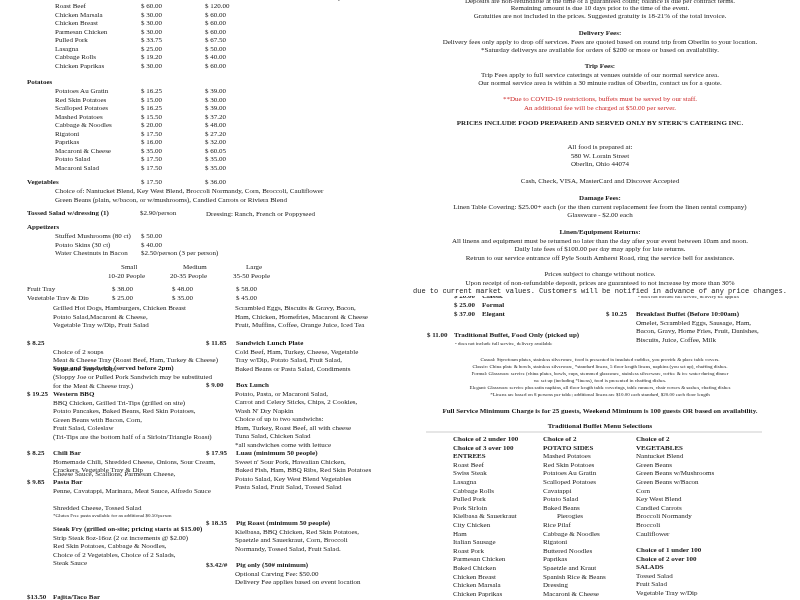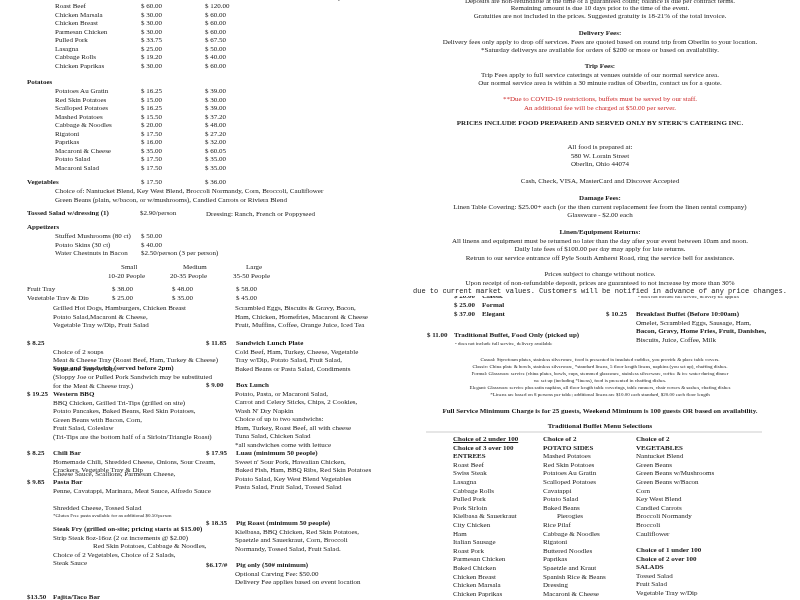--- a/index.html
+++ b/index.html
@@ -101,21 +101,21 @@
 <div class="abs f7 b" style="left:454px;top:310px;">$ 37.00</div>
 <div class="abs f7 b" style="left:482px;top:310px;">Elegant</div>
 
 <div class="abs f7 b" style="left:427px;top:331px;">$ 11.00</div>
 <div class="abs f7 b" style="left:454px;top:331px;">Traditional Buffet, Food Only (picked up)</div>
 <div class="abs f5" style="left:455px;top:341px;">- does not include full service, delivery available</div>
 
 <div class="abs f7 b" style="left:606px;top:310px;">$   10.25</div>
 <div class="abs f7 b" style="left:636px;top:310px;">Breakfast Buffet (Before 10:00am)</div>
 <div class="abs f7" style="left:636px;top:318.5px;">Omelet, Scrambled Eggs, Sausage, Ham,</div>
-<div class="abs f7" style="left:636px;top:327px;font-weight:bold;">Bacon, Gravy, Home Fries, Fruit, Danishes,</div>
+<div class="abs f7" style="left:636px;top:327px;">Bacon, Gravy, Home Fries, Fruit, Danishes,</div>
 <div class="abs f7" style="left:636px;top:335.5px;">Biscuits, Juice, Coffee, Milk</div>
 
 <div class="abs center f5" style="left:400px;width:400px;top:357px;">Casual: Styrofoam plates, stainless silverware, food is presented in insulated caddies, you provide &amp; place table covers.</div>
 <div class="abs center f5" style="left:400px;width:400px;top:364px;">Classic: China plate &amp; bowls, stainless silverware, *standard linens, 5 floor length linens, napkins (you set up), chaffing dishes.</div>
 <div class="abs center f5" style="left:400px;width:400px;top:371px;">Formal: Glassware service (china plates, bowls, cups, stemmed glassware, stainless silverware, coffee &amp; ice water during dinner</div>
 <div class="abs center f5" style="left:400px;width:400px;top:378px;">we set up (including *linens), food is presented in chaffing dishes.</div>
 <div class="abs center f5" style="left:400px;width:400px;top:385px;">Elegant: Glassware service plus satin napkins, all floor length table coverings, table runners, chair covers &amp; sashes, chafing dishes</div>
 <div class="abs center f5" style="left:400px;width:400px;top:392px;">*Linens are based on 8 persons per table; additional linens are $10.00 each standard, $20.00 each floor length</div>
 
 <div class="abs center f7 b" style="left:400px;width:400px;top:407px;">Full Service Minimum Charge is for 25 guests, Weekend Miminum is 100 guests OR based on availability.</div>
@@ -216,21 +216,21 @@
 <div class="abs f7" style="left: 53px; top: 466px;">Crackers, Vegetable Tray &amp; Dip</div>
 <div class="abs f7 b" style="left: 27px; top: 478px;">$   9.85</div>
 <div class="abs f7 b" style="left: 53px; top: 478px;">Pasta Bar</div>
 <div class="abs f7" style="left: 53px; top: 486.5px;">Penne, Cavatappi, Marinara, Meat Sauce, Alfredo Sauce</div>
 <div class="abs f7" style="left: 53px; top: 470px; text-align: center;">Cheese Sauce, Scallions, Parmesan Cheese,</div>
 <div class="abs f7" style="left: 53px; top: 503.5px;">Shredded Cheese, Tossed Salad</div>
 <div class="abs f5" style="left: 53px; top: 513px;">*Gluten Free pasta available for an additional $0.50/person</div>
 <div class="abs f7 b" style="left: 27px; top: 525px;"></div>
 <div class="abs f7 b" style="left: 53px; top: 525px;">Steak Fry (grilled on-site; pricing starts at $15.00)</div>
 <div class="abs f7" style="left: 53px; top: 533.5px;">Strip Steak 8oz-16oz (2 oz increments @ $2.00)</div>
-<div class="abs f7" style="left: 53px; top: 542px; margin-left: 40px;">Red Skin Potatoes, Cabbage &amp; Noodles,</div>
+<div class="abs f7" style="left: 53px; top: 542px;">Red Skin Potatoes, Cabbage &amp; Noodles,</div>
 <div class="abs f7" style="left: 53px; top: 550.5px;">Choice of 2 Vegetables, Choice of 2 Salads,</div>
 <div class="abs f7" style="left: 53px; top: 559px;">Steak Sauce</div>
 <div class="abs f7 b" style="left: 27px; top: 593px;">$13.50</div>
 <div class="abs f7 b" style="left: 53px; top: 593px;">Fajita/Taco Bar</div>
 <div class="abs f7" style="left: 235px; top: 304px;">Scrambled Eggs, Biscuits &amp; Gravy, Bacon,</div>
 <div class="abs f7" style="left: 235px; top: 312.5px;">Ham, Chicken, Homefries, Macaroni &amp; Cheese</div>
 <div class="abs f7" style="left: 235px; top: 321px;">Fruit, Muffins, Coffee, Orange Juice, Iced Tea</div>
 <div class="abs f7 b" style="left: 206px; top: 339px;">$  11.85</div>
 <div class="abs f7 b" style="left: 236px; top: 339px;">Sandwich Lunch Plate</div>
 <div class="abs f7" style="left: 235px; top: 347.5px;">Cold Beef, Ham, Turkey, Cheese, Vegetable</div>
@@ -249,25 +249,25 @@
 <div class="abs f7 b" style="left: 236px; top: 449px;">Luau (minimum 50 people)</div>
 <div class="abs f7" style="left: 235px; top: 457.5px;">Sweet n' Sour Pork, Hawaiian Chicken,</div>
 <div class="abs f7" style="left: 235px; top: 466px;">Baked Fish, Ham, BBQ Ribs, Red Skin Potatoes</div>
 <div class="abs f7" style="left: 235px; top: 474.5px;">Potato Salad, Key West Blend Vegetables</div>
 <div class="abs f7" style="left: 235px; top: 483px;">Pasta Salad, Fruit Salad, Tossed Salad</div>
 <div class="abs f7 b" style="left: 206px; top: 519px;">$  18.35</div>
 <div class="abs f7 b" style="left: 236px; top: 519px;">Pig Roast (minimum 50 people)</div>
 <div class="abs f7" style="left: 235px; top: 527.5px;">Kielbasa, BBQ Chicken, Red Skin Potatoes,</div>
 <div class="abs f7" style="left: 235px; top: 536px;">Spaetzle and Sauerkraut, Corn, Broccoli</div>
 <div class="abs f7" style="left: 235px; top: 544.5px;">Normandy, Tossed Salad, Fruit Salad.</div>
-<div class="abs f7 b" style="left: 206px; top: 561px;">$6.17/#</div>
+<div class="abs f7 b" style="left: 206px; top: 561px;">$3.42/#</div>
 <div class="abs f7 b" style="left: 236px; top: 561px;">Pig only (50# minimum)</div>
 <div class="abs f7" style="left: 235px; top: 569.5px;">Optional Carving Fee: $50.00</div>
 <div class="abs f7" style="left: 235px; top: 578px;">Delivery Fee applies based on event location</div>
-<div class="abs f7 b" style="left: 453px; top: 435px; text-decoration: underline;">Choice of 2 under 100</div>
+<div class="abs f7 b" style="left: 453px; top: 435px;">Choice of 2 under 100</div>
 <div class="abs f7 b" style="left: 453px; top: 443.6px;">Choice of 3 over 100</div>
 <div class="abs f7 b" style="left: 453px; top: 452.2px;">ENTREES</div>
 <div class="abs f7" style="left: 453px; top: 460.8px;">Roast Beef</div>
 <div class="abs f7" style="left: 453px; top: 469.4px;">Swiss Steak</div>
 <div class="abs f7" style="left: 453px; top: 478px;">Lasagna</div>
 <div class="abs f7" style="left: 453px; top: 486.6px;">Cabbage Rolls</div>
 <div class="abs f7" style="left: 453px; top: 495.2px;">Pulled Pork</div>
 <div class="abs f7" style="left: 453px; top: 503.8px;">Pork Sirloin</div>
 <div class="abs f7" style="left: 453px; top: 512.4px;">Kielbasa &amp; Sauerkraut</div>
 <div class="abs f7" style="left: 453px; top: 521px;">City Chicken</div>

